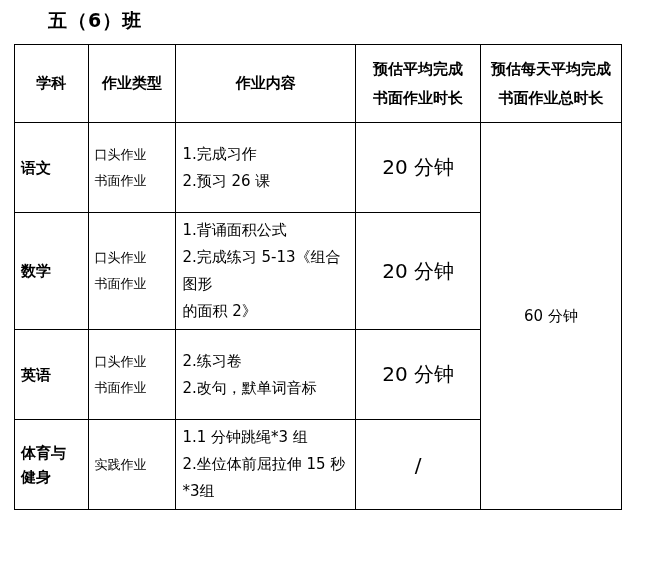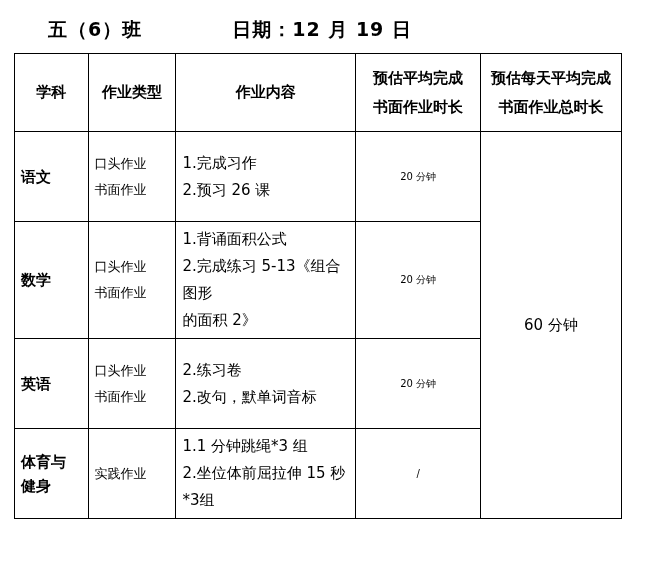--- a/index.html
+++ b/index.html
@@ -24,21 +24,20 @@
     display: flex;
     align-items: baseline;
     padding: 8px 0 10px 0;
     font-weight: bold;
     font-size: 19px;
     letter-spacing: 1px;
   }
   .header .class-name {
     margin-left: 48px;
     white-space: nowrap;
-    margin-top: 9px;
   }
   .header .date-block {
     margin-left: 90px;
     white-space: nowrap;
   }
   .header .weekday {
     margin-left: 18px;
     white-space: nowrap;
   }
   table.hw-table {
@@ -79,41 +78,40 @@
     padding-left: 8px;
   }
   .content-cell {
     font-size: 15px;
     line-height: 1.8;
     text-align: left;
     padding-left: 8px;
   }
   .avg-cell {
     text-align: center;
-    font-size: 10px;
+    font-size: 20px;
   }
   .total-cell {
     text-align: center;
     font-size: 15px;
     vertical-align: middle;
   }
   .row-1 { height: 90px; }
   .row-2 { height: 94px; }
   .row-3 { height: 90px; }
   .row-4 { height: 90px; }
   .line { display: block; }
 </style>
 </head>
 <body>
 
 <div class="page">
 
   <div class="header">
     <span class="class-name">五（6）班</span>
-    <span class="date-block">日期：12 月 19 日</span>
   </div>
 
   <table class="hw-table">
     <colgroup>
       <col class="col-subject">
       <col class="col-type">
       <col class="col-content">
       <col class="col-avg">
       <col class="col-total">
     </colgroup>

